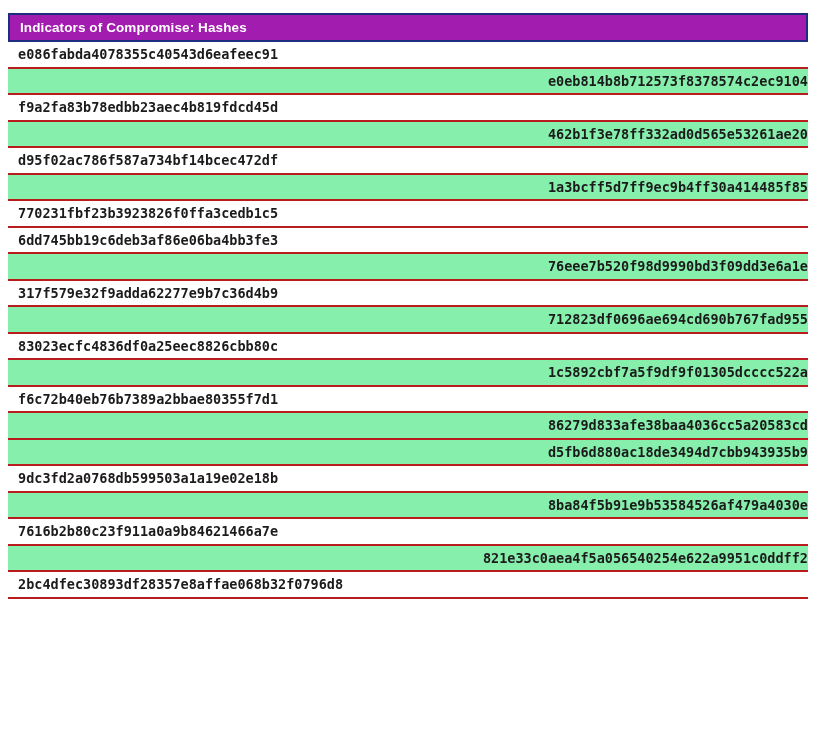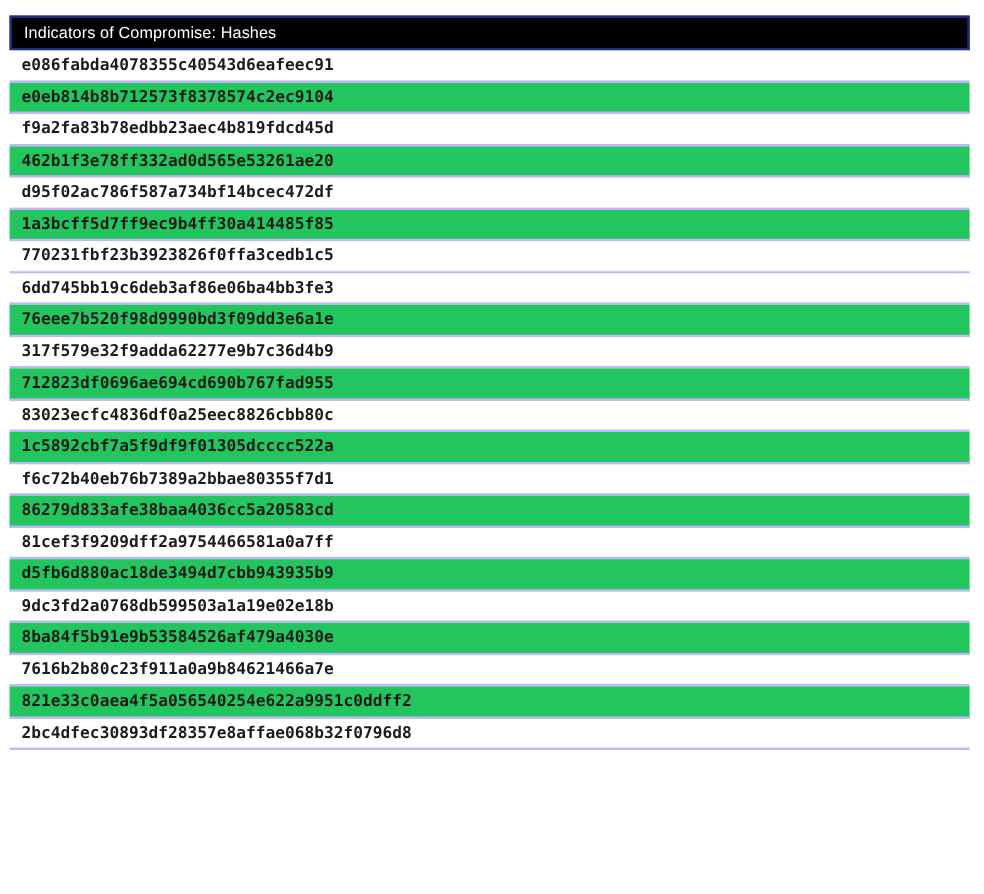--- a/index.html
+++ b/index.html
@@ -17,49 +17,50 @@
   }
   .ioc-table {
     position: absolute;
     left: 8px;
     top: 13px;
     width: 800px;
   }
   .ioc-header {
     box-sizing: border-box;
     width: 100%;
-    background: #000000;
+    background: #a21caf;
     border: 2px solid #1e2e7e;
     color: #ffffff;
     font-size: 13.5px;
-    font-weight: normal;
+    font-weight: bold;
     line-height: 15px;
     padding: 5px 8px 5px 10px;
     letter-spacing: 0.1px;
   }
   .ioc-body {
     width: 100%;
   }
   .ioc-row {
     box-sizing: border-box;
     width: 100%;
     height: 26.5px;
     line-height: 24.5px;
-    border-bottom: 2px solid #c4b5fd;
+    border-bottom: 2px solid #b91c1c;
     background: #ffffff;
     color: #1b1b1b;
     font-family: "DejaVu Sans Mono", "Liberation Mono", monospace;
     font-size: 13.5px;
     font-weight: 600;
     padding-left: 10px;
     white-space: nowrap;
     overflow: hidden;
   }
   .ioc-row.alt {
-    background: #22c55e;
+    background: #86efac;
+    text-align: right;
   }
 </style>
 </head>
 <body>
 
 <div class="page">
   <div class="ioc-table">
     <div class="ioc-header">Indicators of Compromise: Hashes</div>
     <div class="ioc-body" id="ioc-body">
         <div class="ioc-row">e086fabda4078355c40543d6eafeec91</div>
@@ -70,21 +71,20 @@
         <div class="ioc-row alt">1a3bcff5d7ff9ec9b4ff30a414485f85</div>
         <div class="ioc-row">770231fbf23b3923826f0ffa3cedb1c5</div>
         <div class="ioc-row">6dd745bb19c6deb3af86e06ba4bb3fe3</div>
         <div class="ioc-row alt">76eee7b520f98d9990bd3f09dd3e6a1e</div>
         <div class="ioc-row">317f579e32f9adda62277e9b7c36d4b9</div>
         <div class="ioc-row alt">712823df0696ae694cd690b767fad955</div>
         <div class="ioc-row">83023ecfc4836df0a25eec8826cbb80c</div>
         <div class="ioc-row alt">1c5892cbf7a5f9df9f01305dcccc522a</div>
         <div class="ioc-row">f6c72b40eb76b7389a2bbae80355f7d1</div>
         <div class="ioc-row alt">86279d833afe38baa4036cc5a20583cd</div>
-        <div class="ioc-row">81cef3f9209dff2a9754466581a0a7ff</div>
         <div class="ioc-row alt">d5fb6d880ac18de3494d7cbb943935b9</div>
         <div class="ioc-row">9dc3fd2a0768db599503a1a19e02e18b</div>
         <div class="ioc-row alt">8ba84f5b91e9b53584526af479a4030e</div>
         <div class="ioc-row">7616b2b80c23f911a0a9b84621466a7e</div>
         <div class="ioc-row alt">821e33c0aea4f5a056540254e622a9951c0ddff2</div>
         <div class="ioc-row">2bc4dfec30893df28357e8affae068b32f0796d8</div>
       </div>
   </div>
 </div>
 

